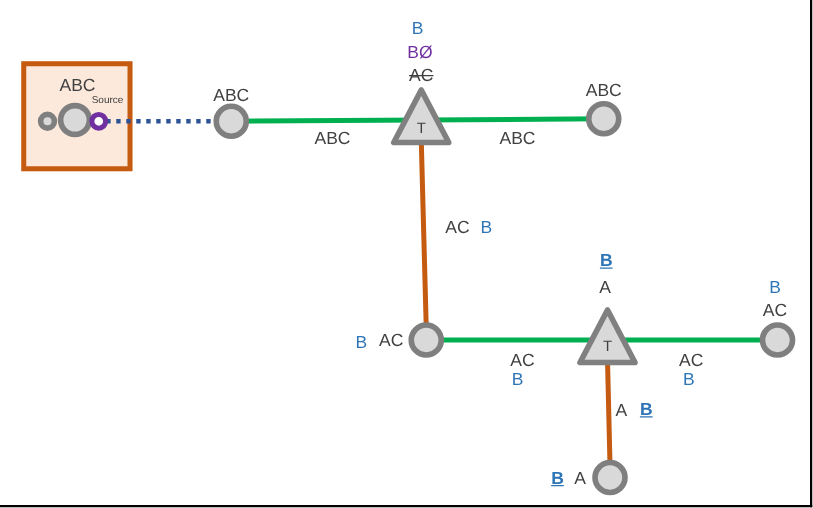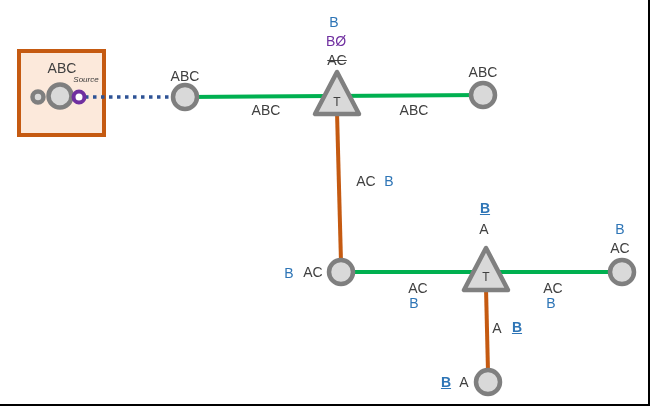--- a/index.html
+++ b/index.html
@@ -9,21 +9,21 @@
     box-sizing:border-box;border-right:2px solid #000;border-bottom:2px solid #000;
   }
   .lbl{
     position:absolute;transform:translate(-50%,-50%);
     font-size:14px;color:#404040;white-space:nowrap;line-height:1;
   }
   .blue{color:#2E75B6;}
   .purple{color:#7030A0;}
   .strike{text-decoration:line-through;}
   .bold-ul{font-weight:bold;text-decoration:underline;}
-  .small{font-size:8px;color:#3b3b3b;font-style:italic;}
+  .small{font-size:8px;color:#3b3b3b;}
   .tlabel{font-size:12px;}
   #source-box{
     position:absolute;left:17px;top:49px;width:89px;height:88px;
     box-sizing:border-box;background:#FCE9DB;border:4px solid #C55A11;
   }
   svg{position:absolute;left:0;top:0;}
 </style>
 </head>
 <body>
 

